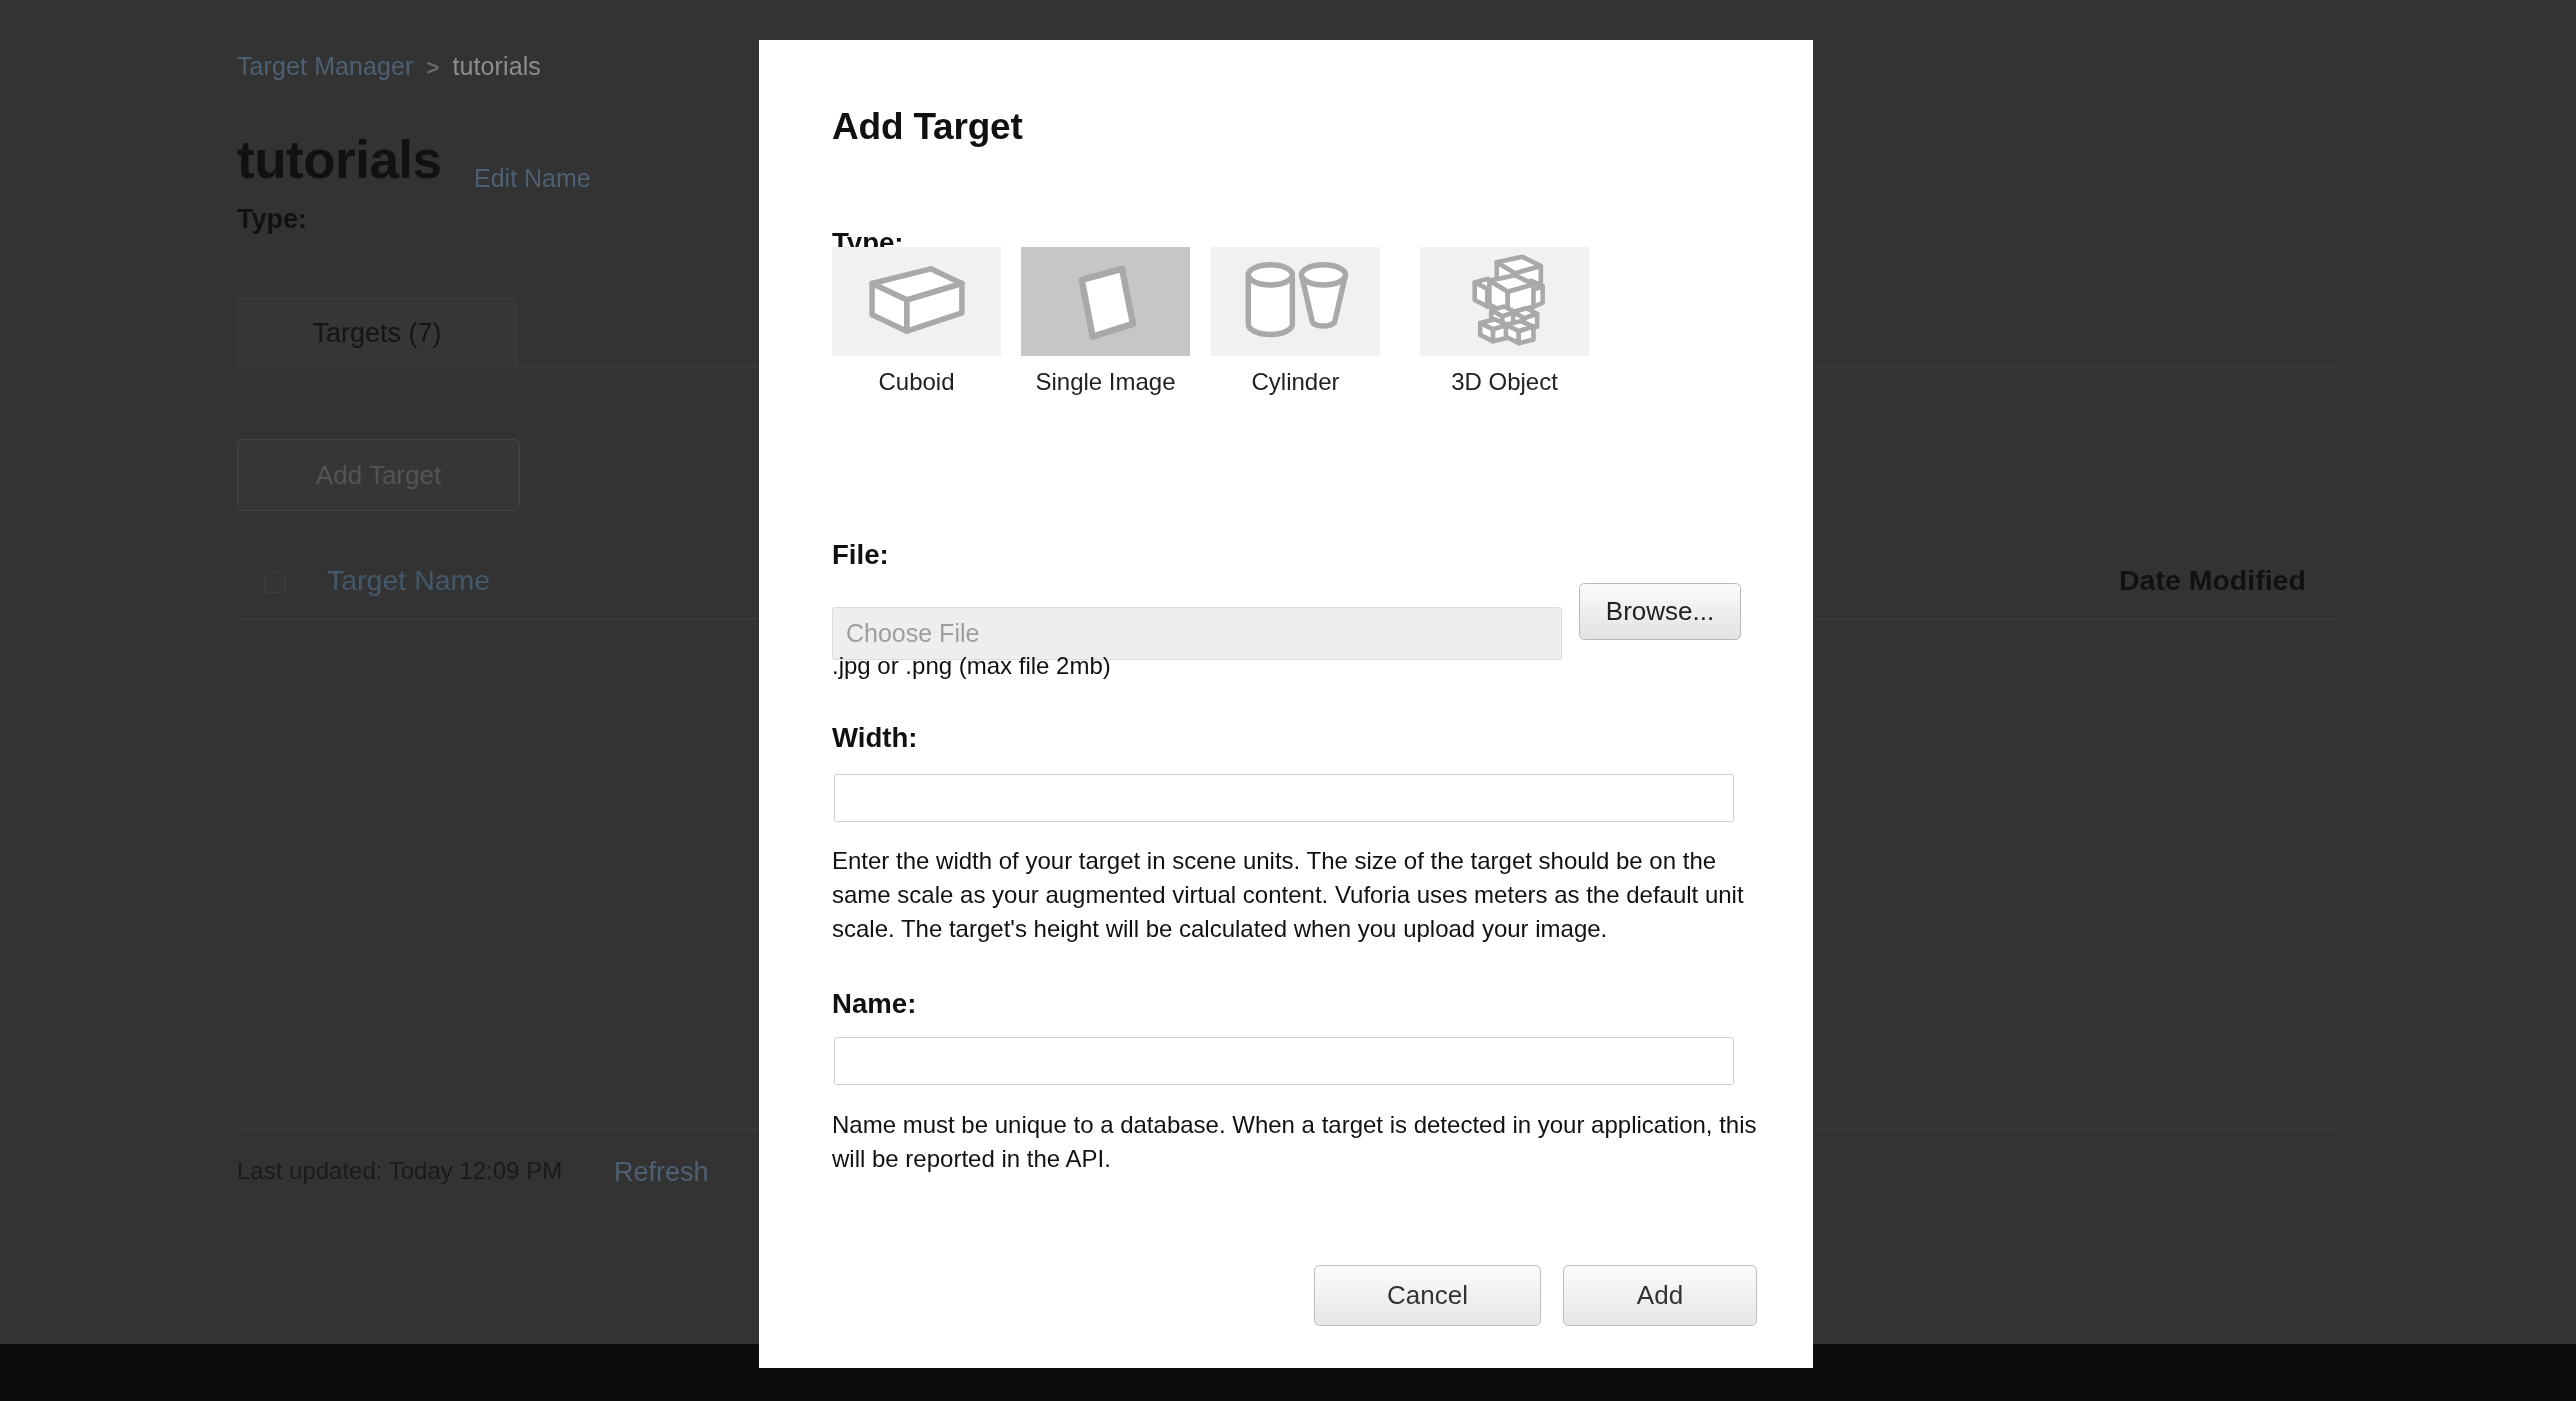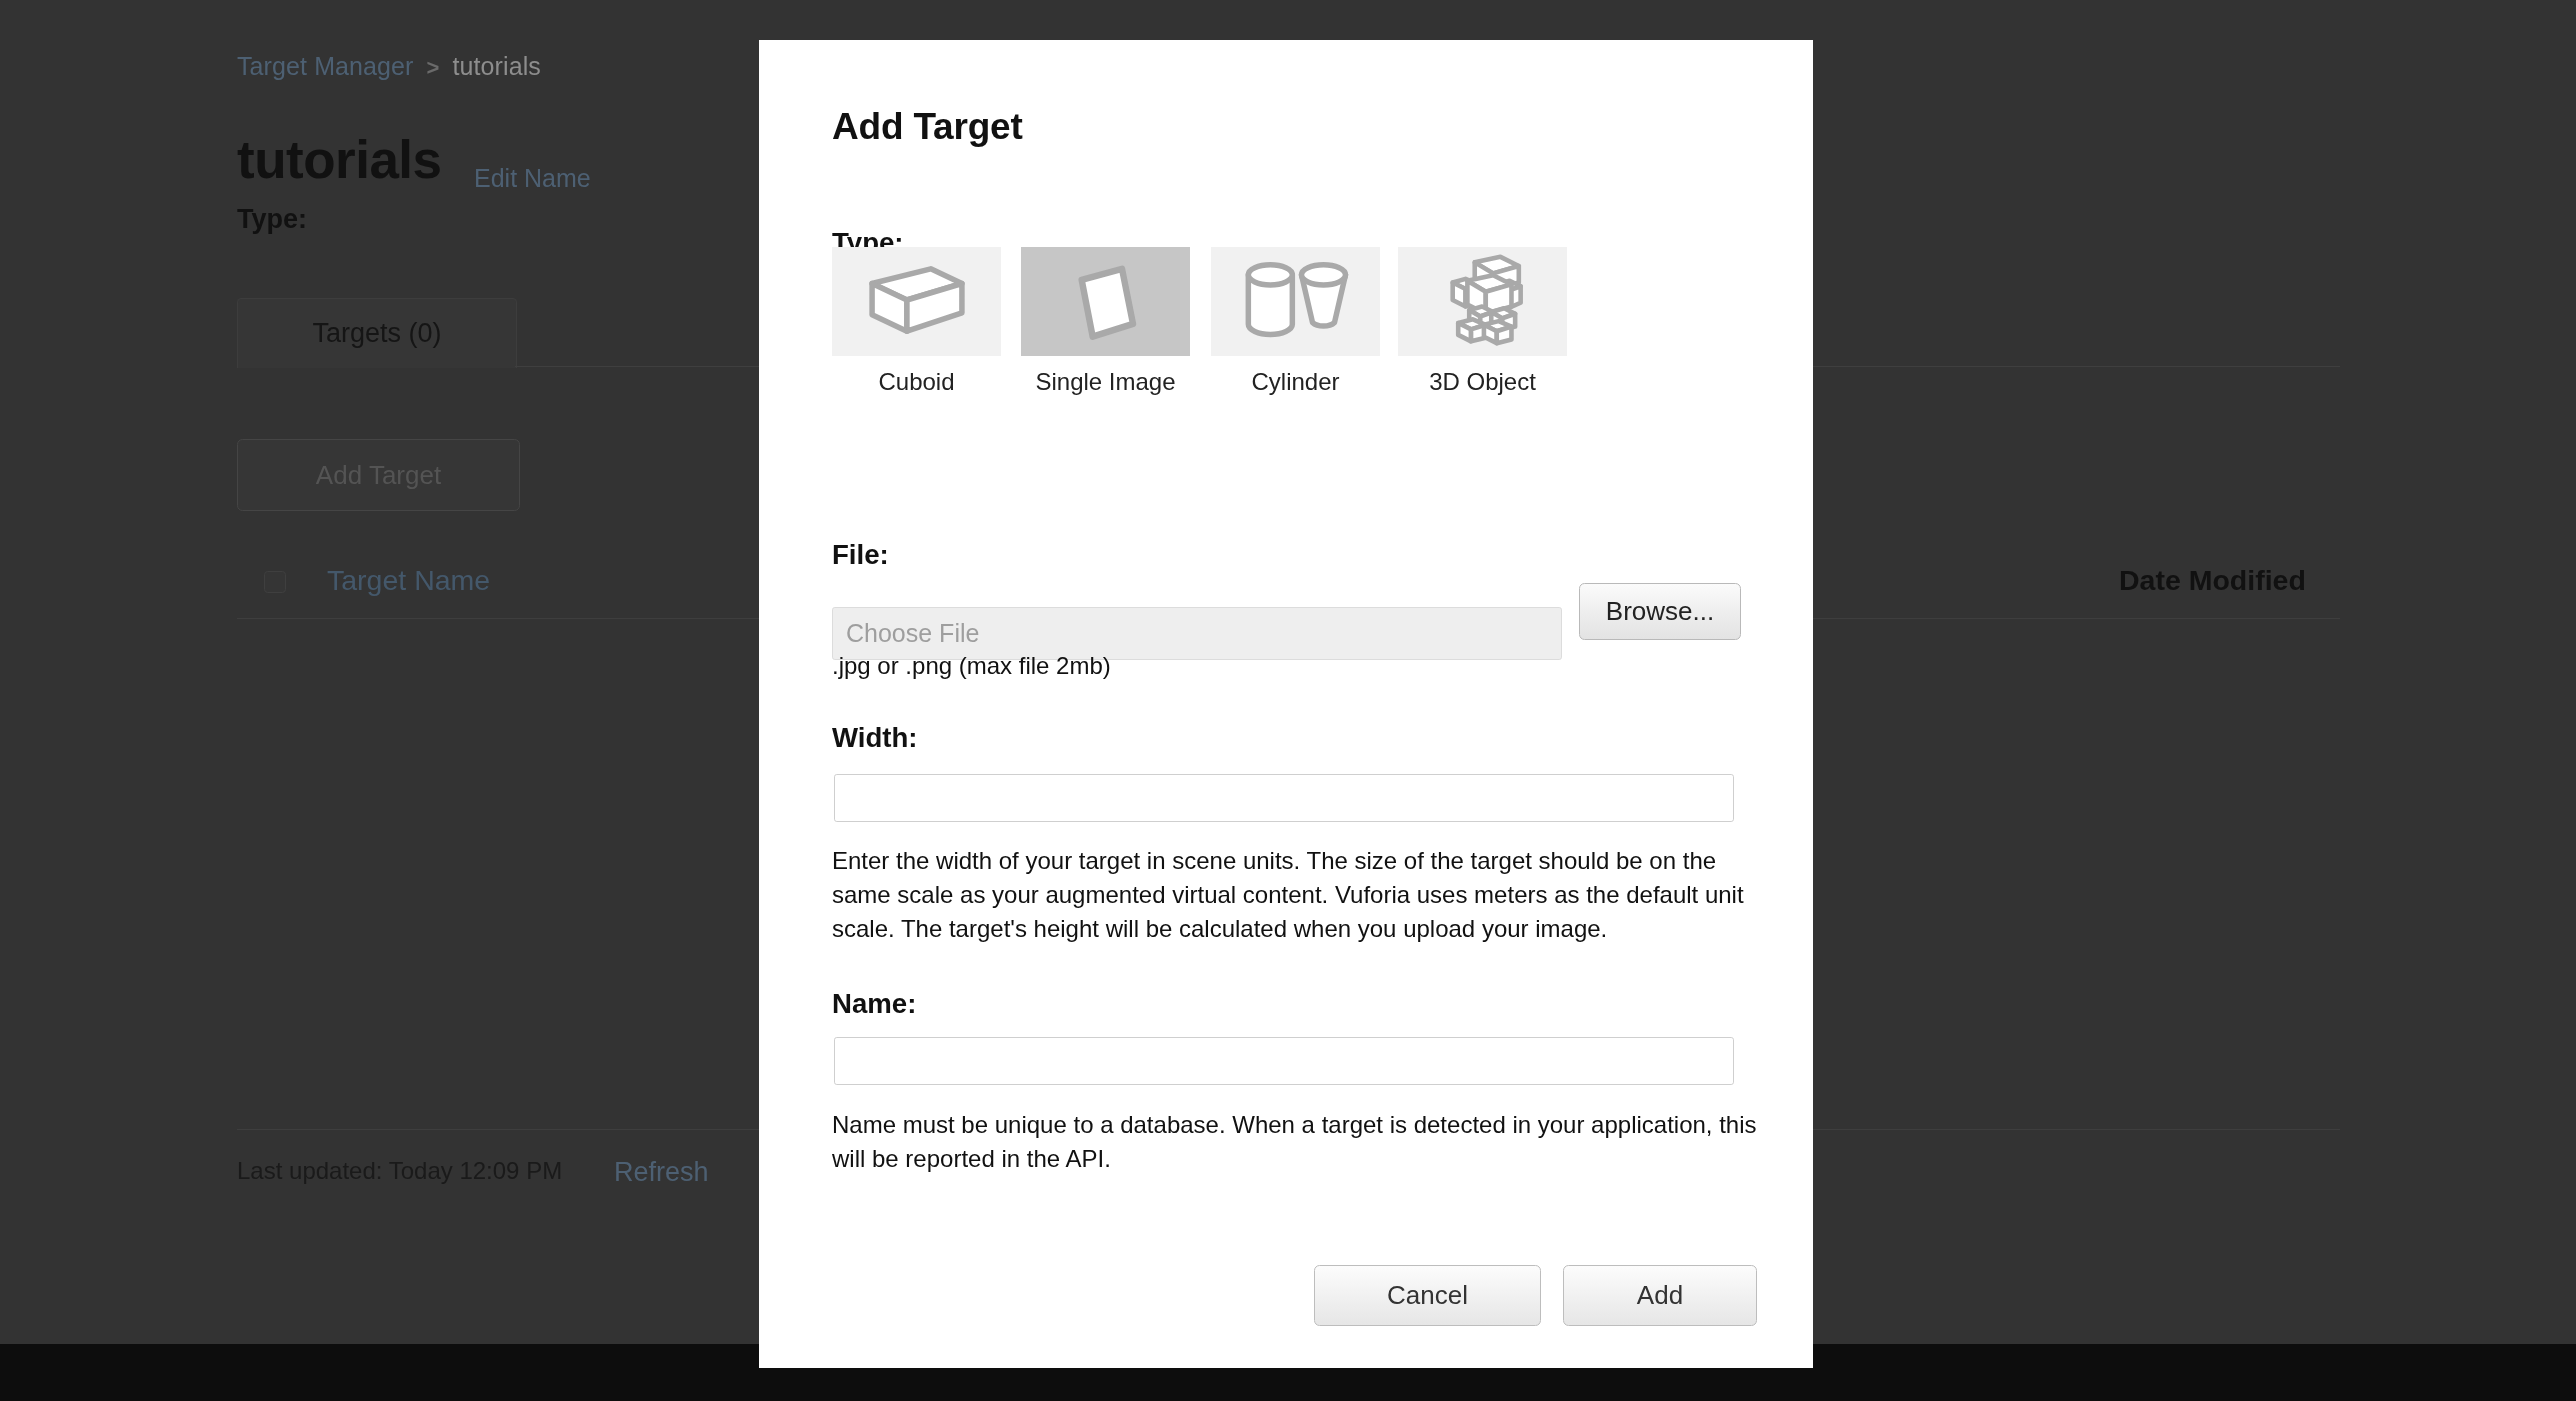--- a/index.html
+++ b/index.html
@@ -255,21 +255,21 @@
   .type-caption {
     margin-top: 12px;
     text-align: center;
     font-size: 24px;
     color: #222222;
     white-space: nowrap;
   }
   .type-option:nth-child(1) { left: 0; }
   .type-option:nth-child(2) { left: 189px; }
   .type-option:nth-child(3) { left: 379px; }
-  .type-option:nth-child(4) { left: 546px; padding-left: 20px; }
+  .type-option:nth-child(4) { left: 568px; padding-left: 20px; }
 
   
   #label-file { left: 0; top: 499px; }
   #file-row {
     position: absolute;
     left: 0;
     top: 547px;
     width: 909px;
     height: 53px;
   }
@@ -372,21 +372,21 @@
 
     <div class="bg-breadcrumb">
       <span class="crumb-link">Target Manager</span><span class="crumb-sep">&gt;</span><span class="crumb-current">tutorials</span>
     </div>
 
     <div class="bg-title">tutorials</div>
     <div class="bg-edit-name">Edit Name</div>
     <div class="bg-type-label">Type:</div>
 
     <div class="bg-tab">
-      <span>Targets (0)</span>
+      <span>Targets (7)</span>
     </div>
     <div class="bg-tab-rule"></div>
 
     <div class="bg-btn" id="bg-add-target-btn">
       <span>Add Target</span>
     </div>
 
     <div id="bg-header-checkbox"></div>
     <div class="bg-th" id="bg-th-target-name">Target Name</div>
     <div class="bg-th" id="bg-th-date-modified">Date Modified</div>

